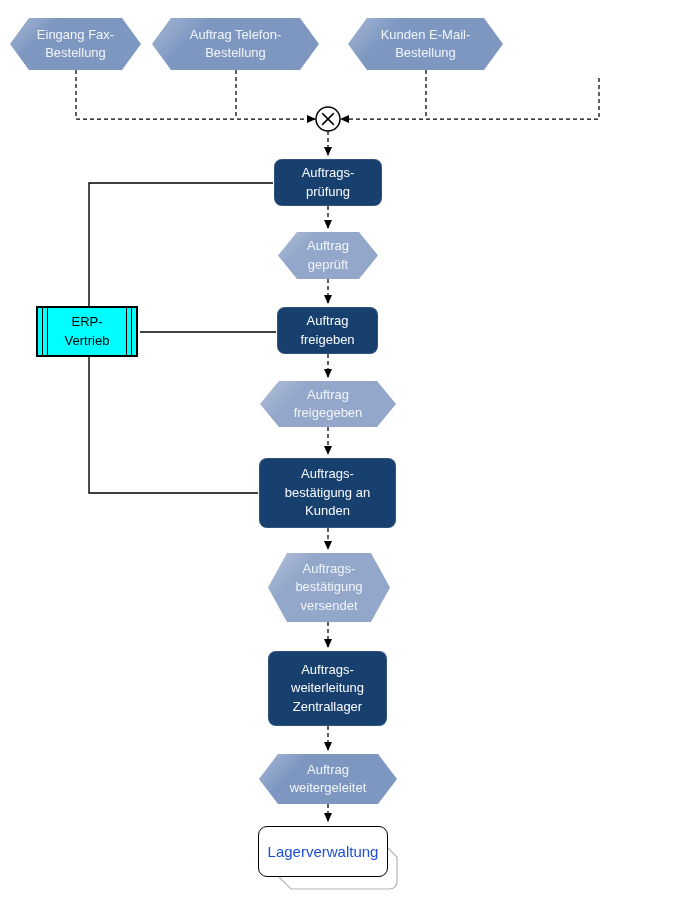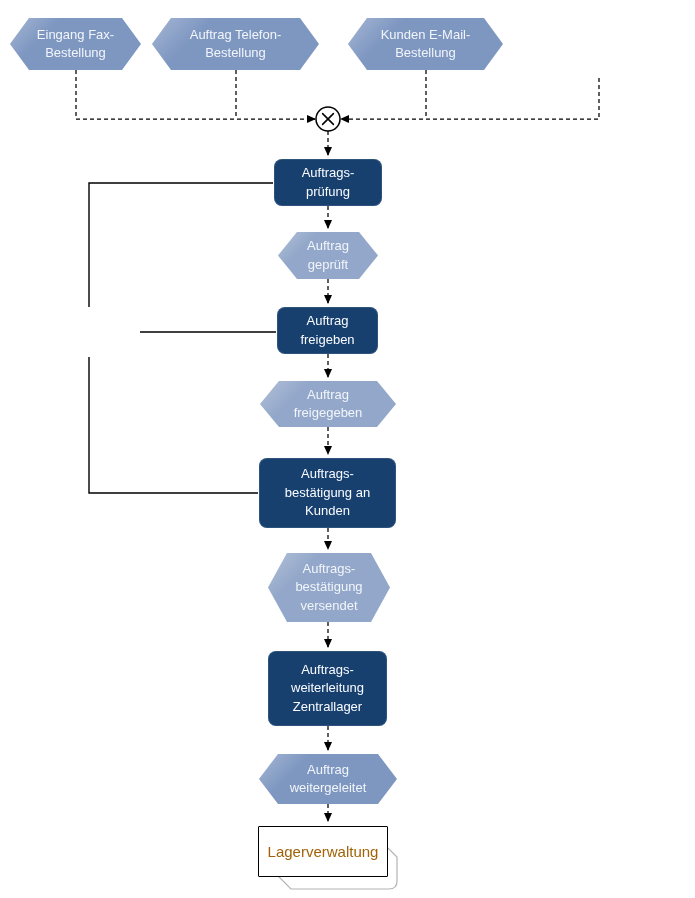--- a/index.html
+++ b/index.html
@@ -34,22 +34,22 @@
   
   .system{
     background:var(--erp-fill,#00FFFF);
     border:2px solid #000;color:#000;
   }
   .system .bar{position:absolute;top:0;bottom:0;width:0;border-left:1.6px solid #000;}
   .system .b1{left:4px;}  .system .b2{left:9px;}
   .system .b3{right:4px;} .system .b4{right:9px;}
   
   .interface-front{
-    background:#fff;border:1.8px solid #000;border-radius:1px;
-    color:#a16207;font-size:15px;
+    background:#fff;border:1.8px solid #000;border-radius:9px;
+    color:#1d4ed8;font-size:15px;
   }
   
   .dash{stroke:var(--connector,#000);stroke-width:1.25;fill:none;stroke-dasharray:4 3;}
   .solid{stroke:var(--connector,#000);stroke-width:1.4;fill:none;}
   .xor-circle{fill:#fff;stroke:var(--connector,#000);stroke-width:1.5;}
   .xor-x{stroke:var(--connector,#000);stroke-width:1.5;stroke-linecap:round;}
   .ghost{fill:#fff;stroke:var(--shadow-outline,#B3B3B3);stroke-width:1.2;}
 </style>
 </head>
 <body>
@@ -113,16 +113,24 @@
 Kunden</div>
   <div class="node event light" style="left:268px;top:553px;width:122px;height:69px;">Auftrags-
 bestätigung
 versendet</div>
   <div class="node function" style="left:268px;top:651px;width:119px;height:75px;">Auftrags-
 weiterleitung
 Zentrallager</div>
   <div class="node event" style="left:259px;top:754px;width:138px;height:50px;">Auftrag
 weitergeleitet</div>
 
+  <div class="node system" style="left:36px;top:306px;width:102px;height:51px;">
+    <i class="bar b1"></i>
+    <i class="bar b2"></i>
+    <i class="bar b3"></i>
+    <i class="bar b4"></i>
+    <span>ERP-
+Vertrieb</span>
+  </div>
 
   <div class="node interface-front" style="left:258px;top:826px;width:130px;height:51px;">Lagerverwaltung</div>
 
 </div>
 
 </body></html>

